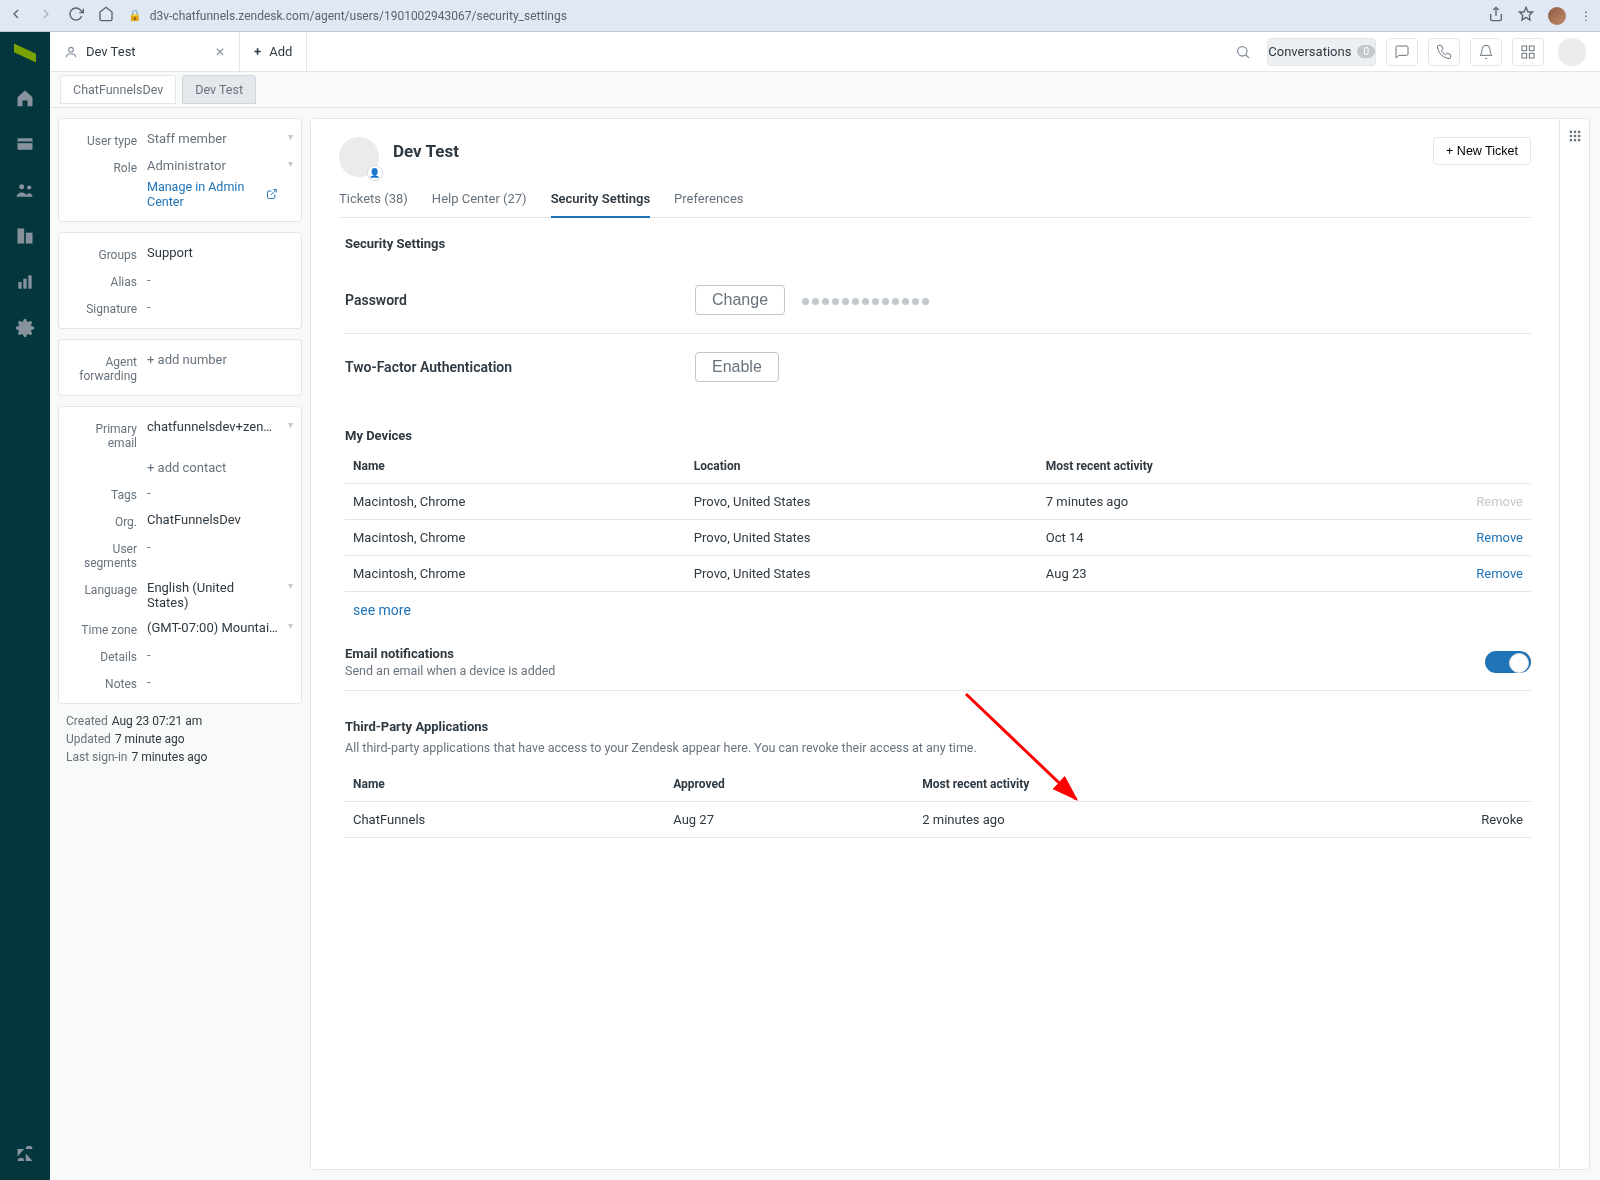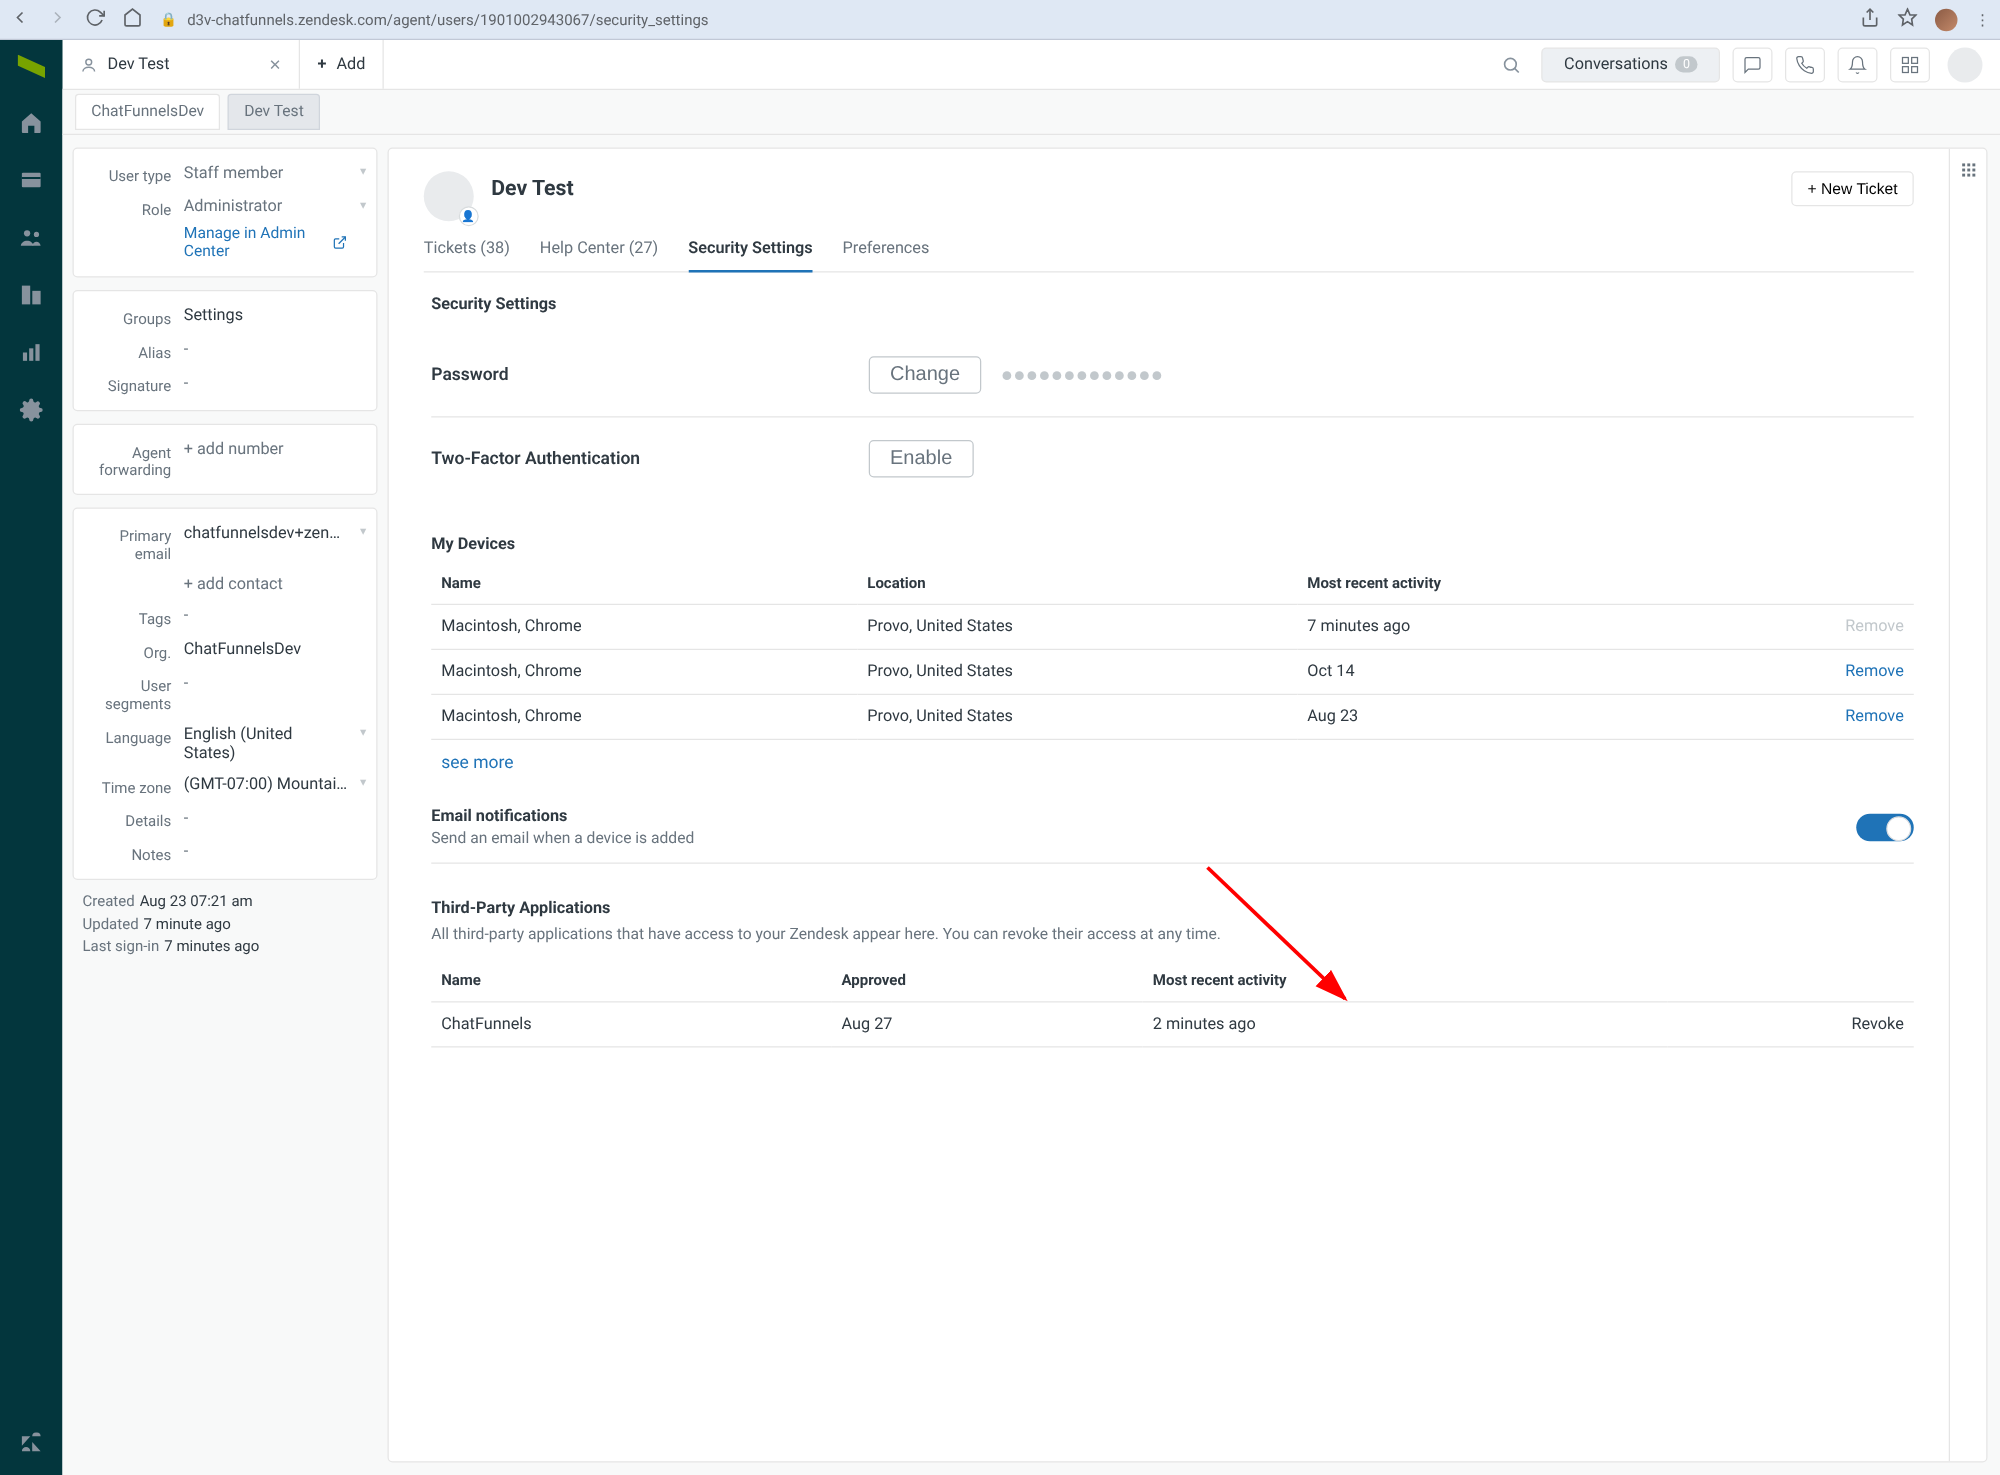--- a/index.html
+++ b/index.html
@@ -38,21 +38,21 @@
 
   
   .main { flex:1; display:flex; flex-direction:column; min-width:0; }
   .topbar { height:40px; border-bottom:1px solid var(--border-light); display:flex; align-items:stretch; }
   .tab { display:flex; align-items:center; padding:0 14px; border-right:1px solid var(--border-light); gap:8px; font-size:13px; color:var(--text-dark); }
   .tab.user { min-width:190px; }
   .tab .x { margin-left:auto; color:#87929d; font-size:12px; }
   .tab.add { color:var(--text-dark); }
   .topbar .gap { flex:1; }
   .topbar .rt { display:flex; align-items:center; gap:10px; padding-right:14px; }
-  .topbar .rt .btn { display:flex; align-items:center; justify-content:center; height:28px; border:1px solid var(--border-light); border-radius:4px; padding:0 17px; background:#fff; }
+  .topbar .rt .btn { display:flex; align-items:center; justify-content:center; height:28px; border:1px solid var(--border-light); border-radius:4px; padding:0 0; background:#fff; }
   .topbar .rt .btn.icon { width:32px; padding:0; }
   .topbar .rt .btn svg { width:16px; height:16px; fill:none; stroke:#68737d; stroke-width:1.5; }
   .topbar .rt .btn.conv { background:#edf0f3; color:var(--text-dark); gap:6px; }
   .topbar .rt .btn.conv .badge { background:#c2c8cc; color:#fff; font-size:10px; border-radius:10px; padding:1px 6px; }
   .topbar .rt .search-ic { display:flex; align-items:center; margin-right:6px; }
   .topbar .rt .avatar { width:28px; height:28px; border-radius:50%; background:#e9ebed; margin-left:4px; }
 
   
   .crumbs-row { height:36px; background:var(--bg-gray); border-bottom:1px solid var(--border-light); display:flex; align-items:center; padding:0 10px; gap:6px; }
   .crumbs-row .pill { background:#fff; border:1px solid var(--border-light); border-radius:3px 3px 0 0; padding:6px 12px; font-size:12.5px; color:var(--text-gray); }
@@ -278,21 +278,21 @@
                     <polyline points="15 3 21 3 21 9"></polyline>
                     <line x1="10" y1="14" x2="21" y2="3"></line>
                   </svg>
                 </a></div>
               <span class="caret">▾</span>
             </div>
         </div>
         <div class="card">
           <div class="kv">
               <div class="k">Groups</div>
-              <div class="v">Settings</div>
+              <div class="v">Support</div>
             </div>
           <div class="kv dash">
               <div class="k">Alias</div>
               <div class="v">-</div>
             </div>
           <div class="kv dash">
               <div class="k">Signature</div>
               <div class="v">-</div>
             </div>
         </div>

